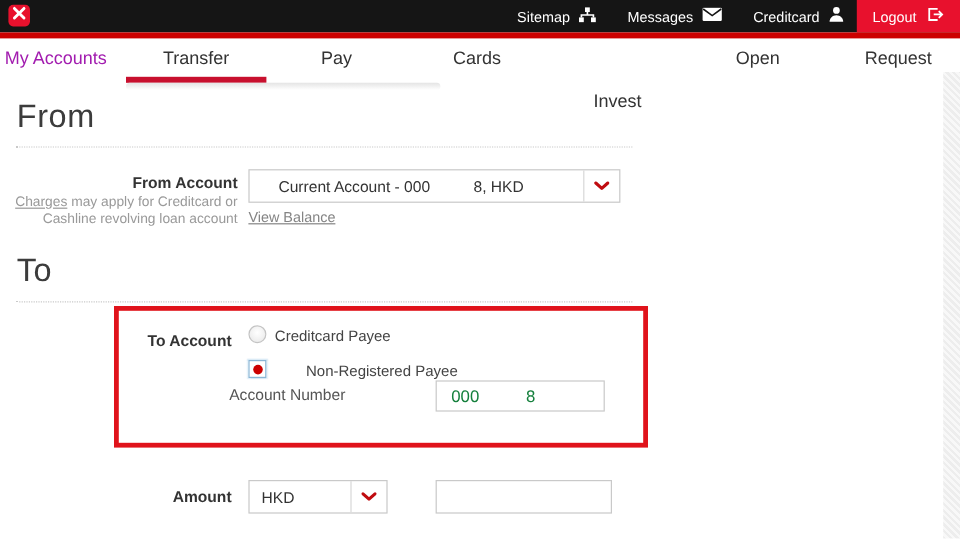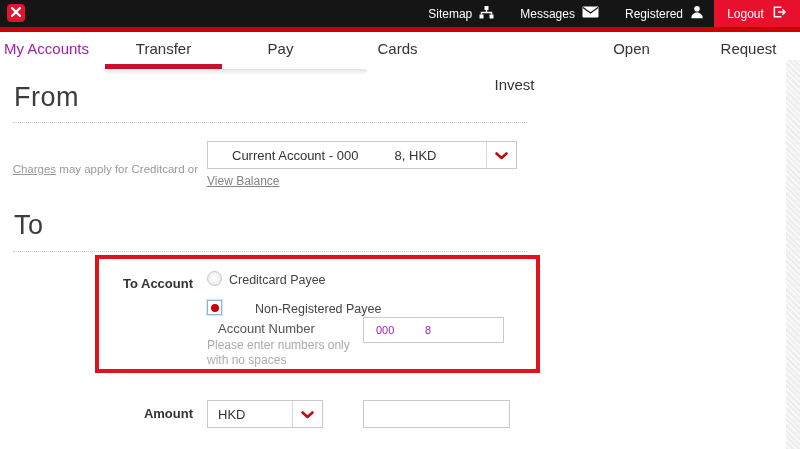--- a/index.html
+++ b/index.html
@@ -40,25 +40,25 @@
   .view-balance { position:absolute; left:207px; top:174px; font-size:12px; color:#848484; text-decoration:underline; cursor:pointer; }
 
   .to-box { position:absolute; left:95px; top:255px; width:445px; height:118px; border:4px solid #e0131b; background:#fff; }
 
   .radio { position:absolute; width:15px; height:15px; cursor:pointer; }
   .radio-off { border-radius:50%; border:1px solid #c4c4c4; background:radial-gradient(circle at 50% 40%, #ffffff 0%, #e9e9e9 90%); }
   .radio-on { border:1px solid #8ab6d6; background:#fff; box-shadow:0 0 1px 1px #d6e8f5; display:flex; align-items:center; justify-content:center; }
   .radio-dot { width:8px; height:8px; border-radius:50%; background:#cc0000; }
   .radio-label { position:absolute; font-size:12.5px; color:#444; }
 
-  .an-label { position:absolute; left:218px; top:321px; font-size:13px; color:#555; }
+  .an-label { position:absolute; left:191px; top:321px; font-size:13px; color:#555; }
   .an-hint { position:absolute; left:207px; top:338px; font-size:12px; color:#ababab; line-height:15px; }
 
   .text-input { position:absolute; border:1px solid #c9c9c9; background:#fff; font-family:"Liberation Sans", sans-serif;
-                font-size:11px; color:#a21caf; padding-left:12px; outline:none; }
+                font-size:14px; color:#15803d; padding-left:12px; outline:none; }
   .an-input { left:363px; top:317px; width:141px; height:26px; }
   .amt-dd { left:207px; top:400px; width:116px; height:28px; }
   .amt-input { left:363px; top:400px; width:147px; height:28px; }
   .amt-label { top:406px; }
 
   .edge-strip { position:absolute; right:0; top:60px; width:14px; height:389px;
                 background:repeating-linear-gradient(45deg,#ededed 0 2px,#f8f8f8 2px 4px); }
 </style>
 </head>
 <body>
@@ -88,21 +88,21 @@
       <div class="tb-item">
         <span>Messages</span>
         <span>
           <svg width="17" height="12" viewBox="0 0 17 12">
               <rect x="0.5" y="0.5" width="16" height="11" rx="1" fill="#fff"></rect>
               <path d="M1 1.5 L8.5 7 L16 1.5" stroke="#151515" stroke-width="1.3" fill="none"></path>
             </svg>
         </span>
       </div>
       <div class="tb-item">
-        <span>Registered</span>
+        <span>Creditcard</span>
         <span>
           <svg width="14" height="14" viewBox="0 0 16 16">
               <circle cx="8" cy="4.2" r="3.2" fill="#fff"></circle>
               <path d="M1.5 15c0-3.6 2.9-6.3 6.5-6.3s6.5 2.7 6.5 6.3z" fill="#fff"></path>
             </svg>
         </span>
       </div>
     </div>
     <div class="logout">
       <span>Logout</span>
@@ -123,22 +123,24 @@
   <div class="nav-item nav-col" style="left:339px;">Cards</div>
   <div class="nav-item nav-col" style="left:456px;margin-top:36px;">Invest</div>
   <div class="nav-item nav-col" style="left:573px;">Open</div>
   <div class="nav-item nav-col" style="left:690px;">Request</div>
   <div class="tab-underline"></div>
   <div class="tab-shadow"></div>
 
   <div class="section-heading" style="top:82px;">From</div>
   <div class="dotted" style="top:122px;"></div>
 
+  <div class="field-label" style="top:145px;">From Account</div>
   <div class="charges">
     <a>Charges</a><span> may apply for Creditcard or</span><br>
+    <span>Cashline revolving loan account</span>
   </div>
 
   <div class="dropdown from-dd">
     <div class="dd-text">Current Account - 000          8, HKD</div>
     <div class="dd-chev">
       <span>
         <svg width="13" height="8" viewBox="0 0 13 8">
             <path d="M1.5 1.5 L6.5 6 L11.5 1.5" stroke="#c00c10" stroke-width="2.6" fill="none" stroke-linecap="round" stroke-linejoin="round"></path>
           </svg>
       </span>
@@ -155,24 +157,20 @@
 
   <div class="radio radio-off" style="left:207px; top:271px;"></div>
   <div class="radio-label" style="left:229px; top:273px;">Creditcard Payee</div>
 
   <div class="radio radio-on" style="left:207px; top:300px;">
     <div class="radio-dot"></div>
   </div>
   <div class="radio-label" style="left:229px; top:302px;margin-left:26px;">Non-Registered Payee</div>
 
   <div class="an-label">Account Number</div>
-  <div class="an-hint">
-    <span>Please enter numbers only</span><br>
-    <span>with no spaces</span>
-  </div>
   <input class="text-input an-input" type="text" value="000          8" style="">
 
   <div class="field-label amt-label" style="width:193px;">Amount</div>
   <div class="dropdown amt-dd">
     <div class="dd-text">HKD</div>
     <div class="dd-chev">
       <span>
         <svg width="13" height="8" viewBox="0 0 13 8">
             <path d="M1.5 1.5 L6.5 6 L11.5 1.5" stroke="#c00c10" stroke-width="2.6" fill="none" stroke-linecap="round" stroke-linejoin="round"></path>
           </svg>

